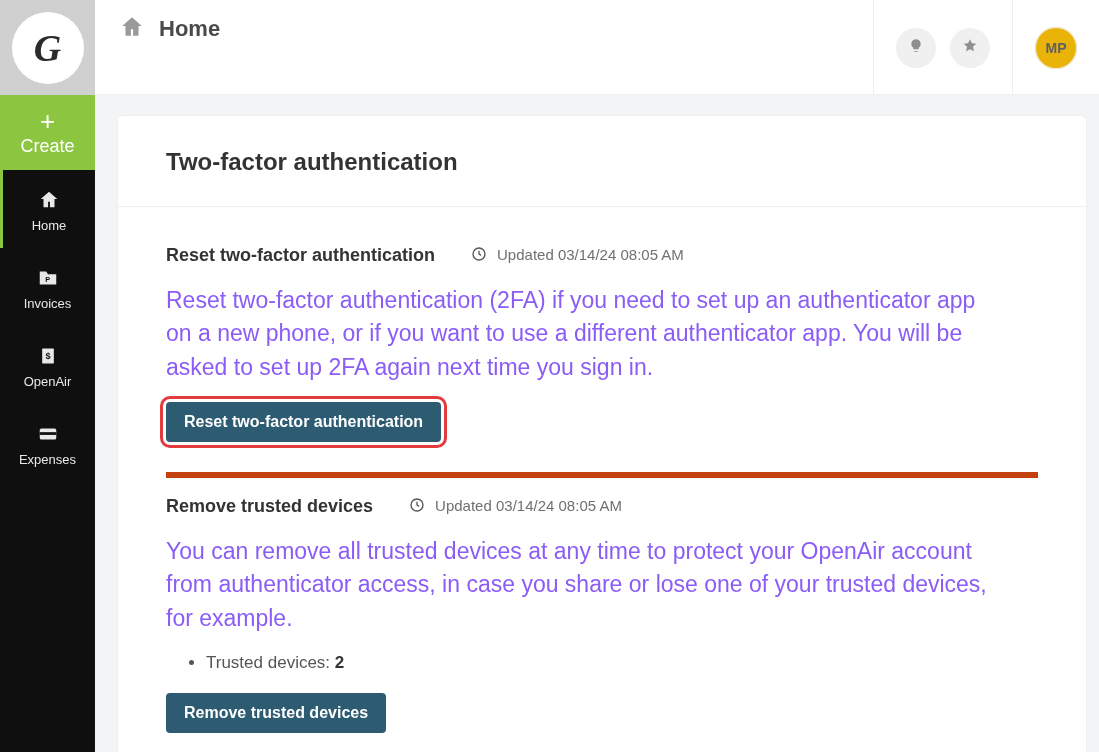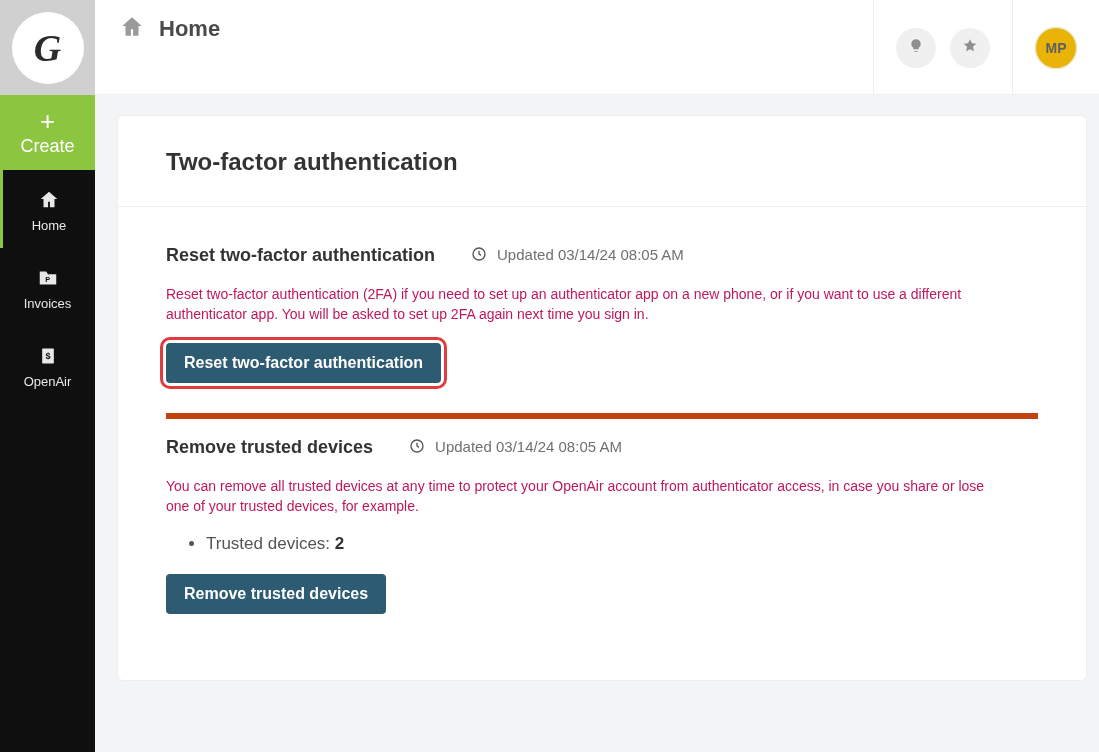--- a/index.html
+++ b/index.html
@@ -134,21 +134,21 @@
   }
   .card-title { font-size:24px; font-weight:700; color:#333; }
   .card-body { padding: 20px 48px 36px 48px; }
 
   .section { padding: 18px 0 30px 0; }
   .section + .section { border-top:6px solid #c2410c; }
   .sec-header { display:flex; align-items:center; gap:36px; margin-bottom:18px;}
   .sec-title { font-size:18px; font-weight:700; color:#333; }
   .updated { display:flex; align-items:flex-start; gap:10px; color:#707070; font-size:15px; }
   .updated svg { fill:#555; }
-  .sec-desc { font-size:14px; color:#be185d; line-height:1.45; margin-bottom:18px; max-width: 840px;}
+  .sec-desc { font-size:23px; color:#8b5cf6; line-height:1.45; margin-bottom:18px; max-width: 840px;}
   .sec-list { margin: 0 0 20px 40px; color:#555; font-size:17px; }
   .sec-list b { color:#333; }
 
   .btn {
     display:inline-block;
     background:#2c5b72;
     color:#fff;
     font-size:16px;
     font-weight:700;
     border:none;
@@ -199,20 +199,29 @@
       <span class="nav-icon">
         <svg viewBox="0 0 24 24" width="20" height="20">
             <rect x="5" y="3" width="14" height="18" rx="1"></rect>
             <text x="9" y="16" font-size="11" fill="#0f0f0f" font-weight="700">$</text>
           </svg>
       </span>
       <span>OpenAir</span>
     </div>
 
 
+    <div class="nav-item">
+      <span class="nav-icon">
+        <svg viewBox="0 0 24 24" width="22" height="22">
+            <rect x="3" y="6" width="18" height="12" rx="2"></rect>
+            <rect x="3" y="10" width="18" height="3" fill="#0f0f0f"></rect>
+          </svg>
+      </span>
+      <span>Expenses</span>
+    </div>
 
   </div>
 </div>
 
 <div class="header">
   <div class="header-left">
     <span class="home-icon-hdr">
       <svg viewBox="0 0 24 24" width="26" height="26">
           <path d="M12 3l9 8h-3v9h-5v-6h-2v6H6v-9H3z"></path>
         </svg>

